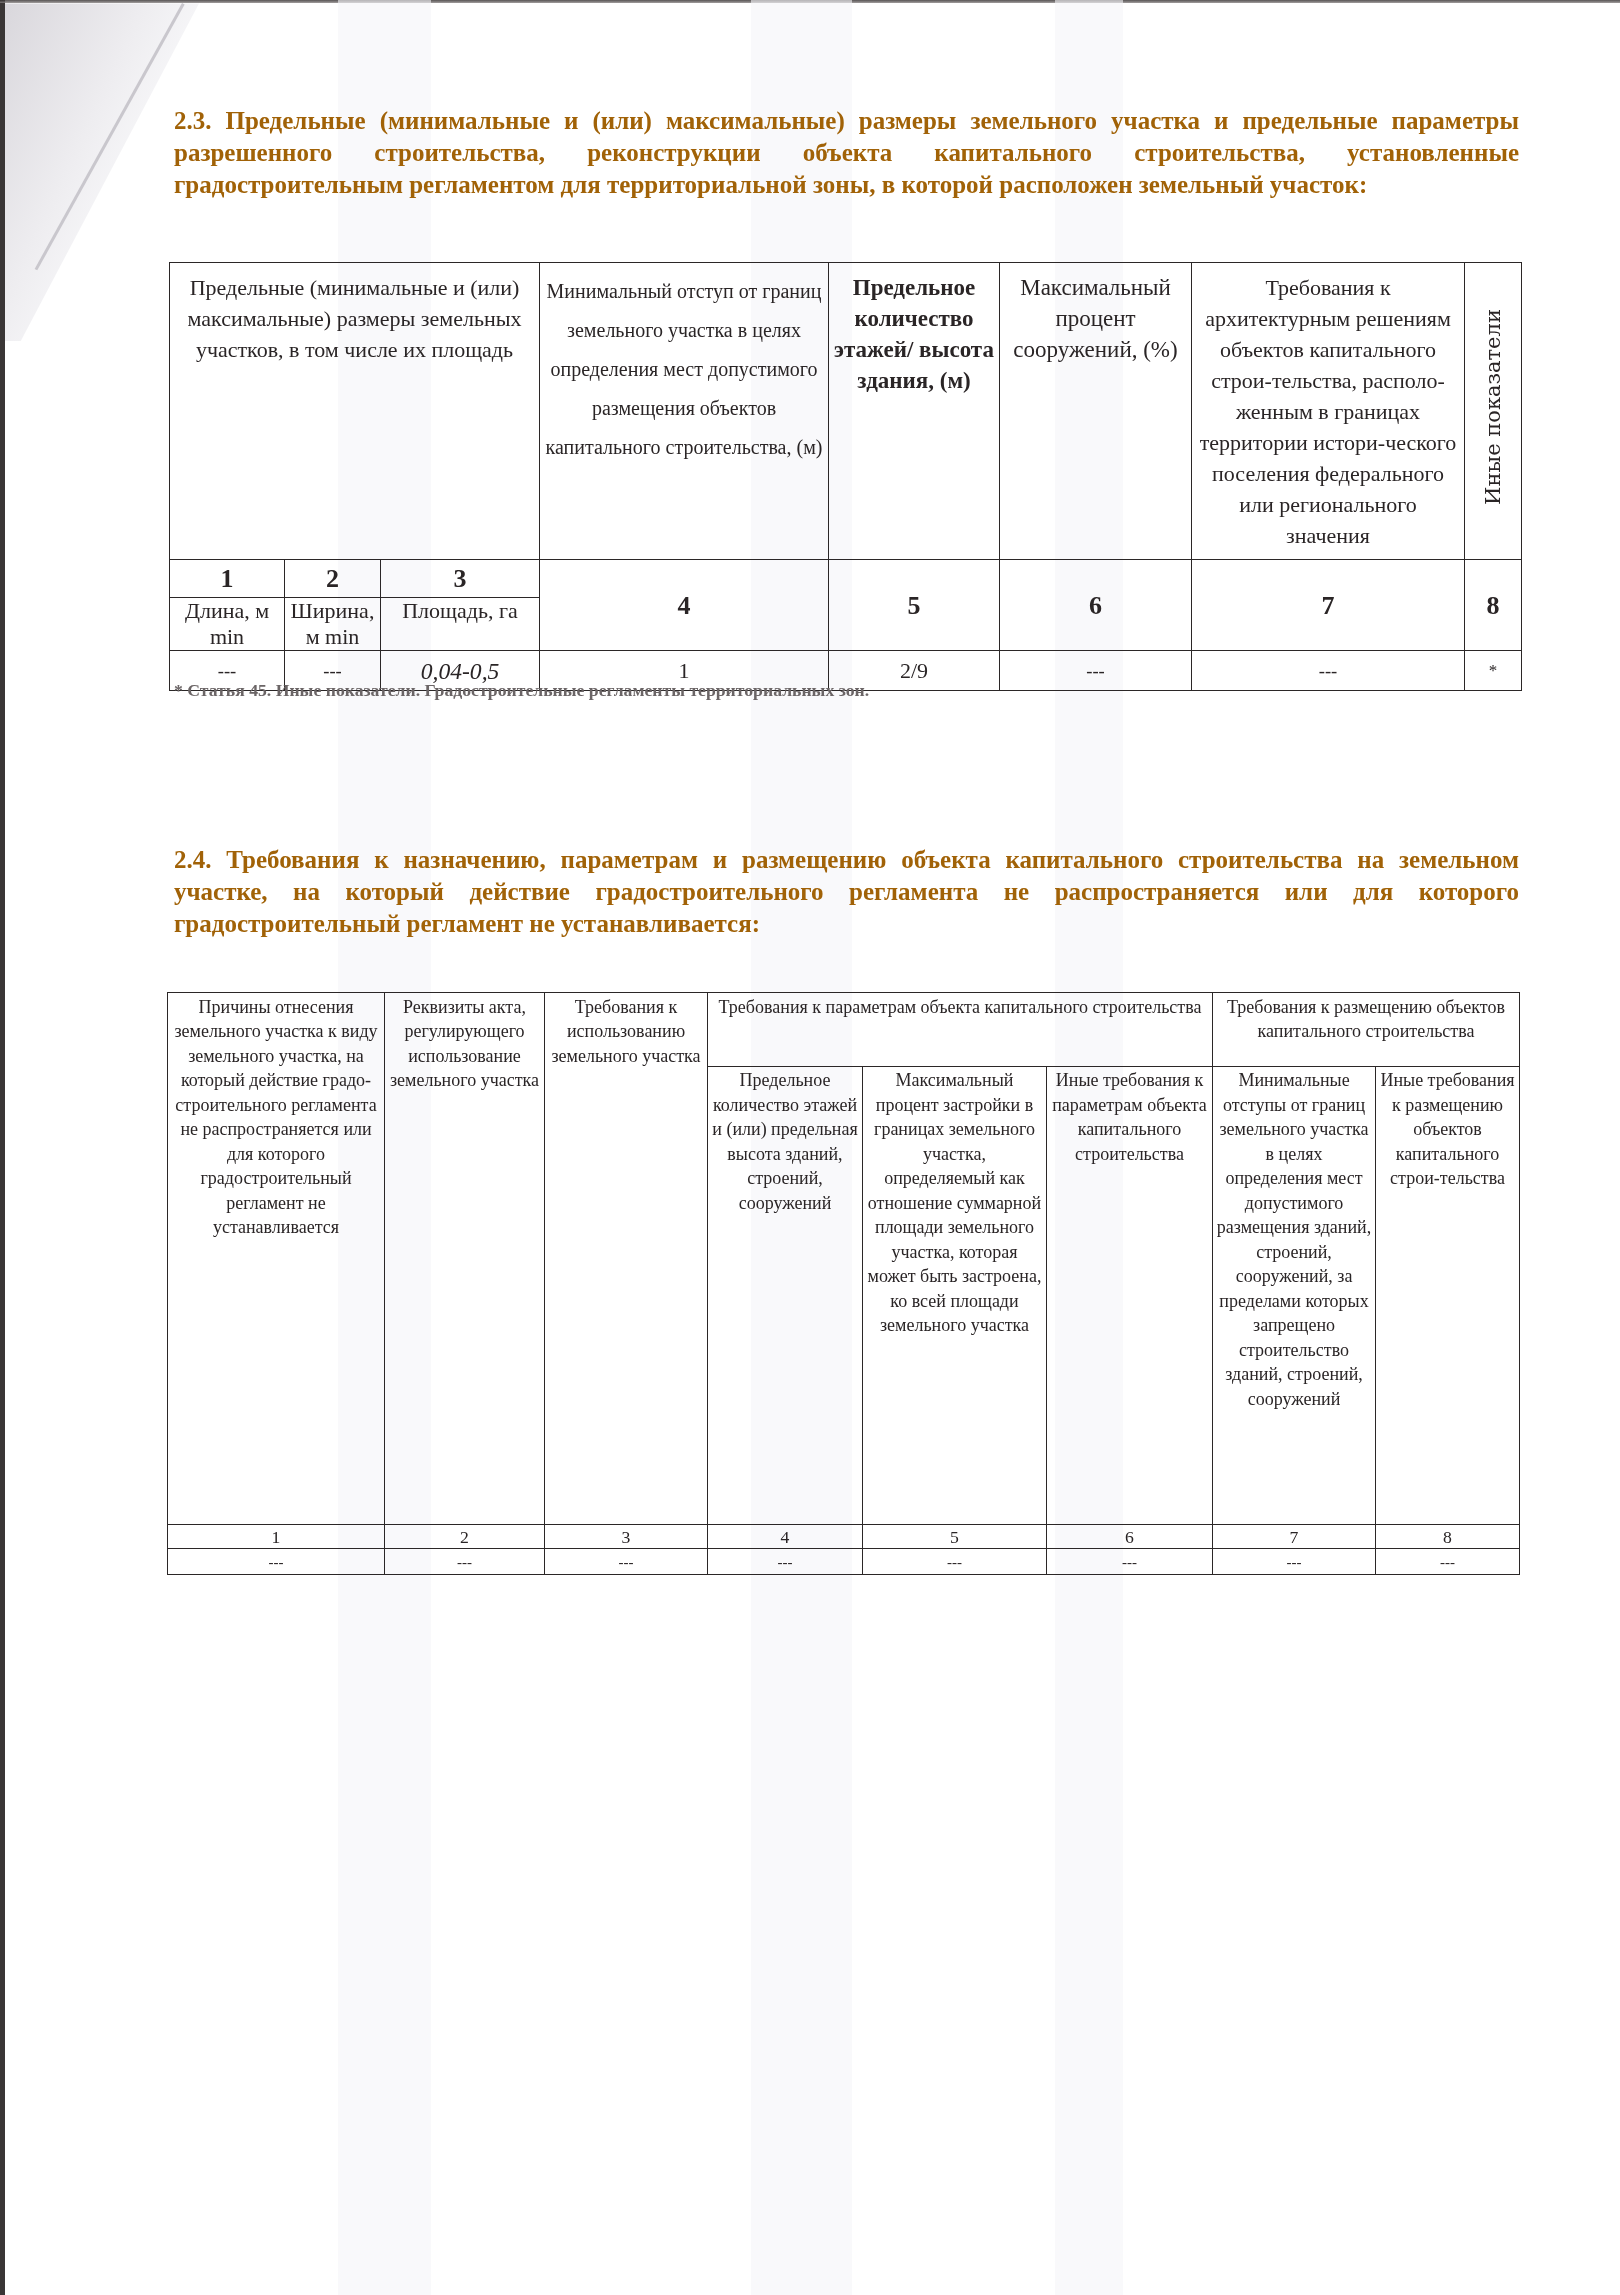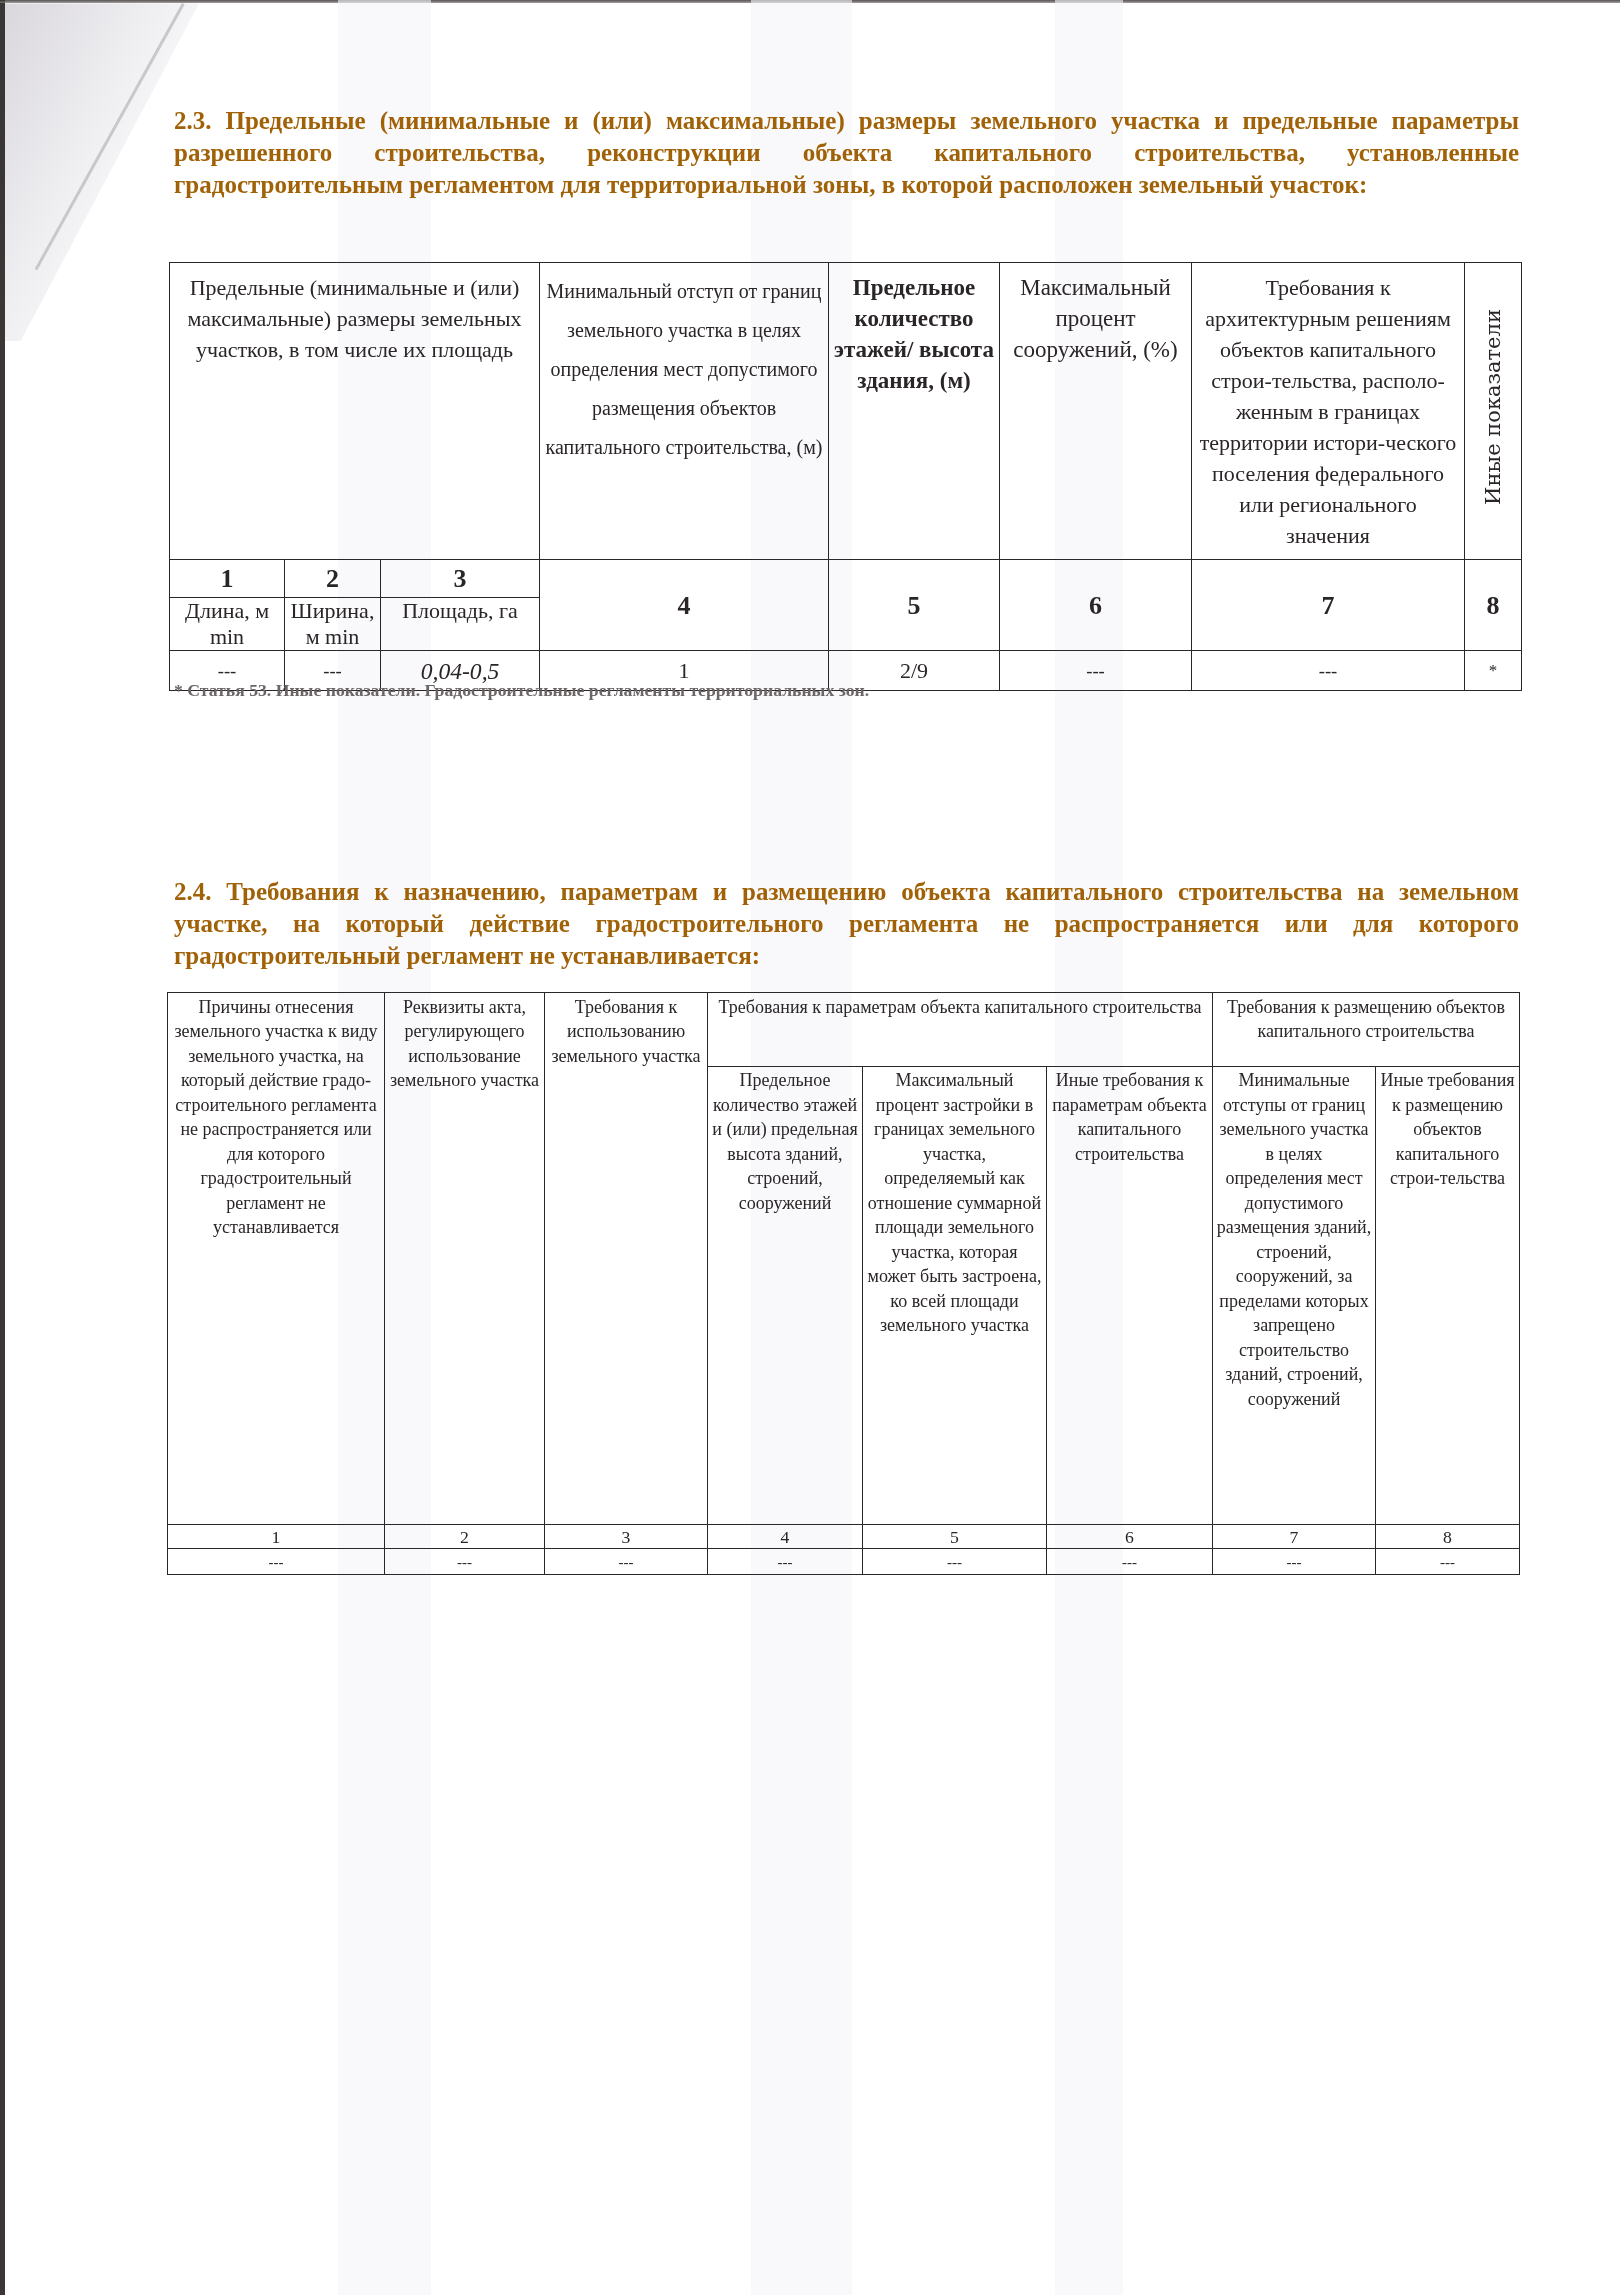--- a/index.html
+++ b/index.html
@@ -21,21 +21,21 @@
       background: #c9c7cd; transform-origin: top left; transform: translateX(148px) rotate(29deg);
     }
     .streak { position: absolute; top: 0; height: 2295px; background: #f5f5f8; opacity: .6; }
 
     .heading {
       position: absolute; left: 174px; width: 1345px;
       font-weight: bold; font-size: 25px; line-height: 32px;
       text-align: justify; text-align-last: left; color: #a16207;
     }
     #h23 { top: 105px; }
-    #h24 { top: 876px; }
+    #h24 { top: 844px; }
 
     table.grid { position: absolute; border-collapse: collapse; table-layout: fixed; }
     table.grid td { border: 1.3px solid #2b2727; padding: 0 3.4px; text-align: center; vertical-align: top; }
 
     
     #t23 { left: 169px; top: 262px; width: 1352px; font-size: 22px; line-height: 31px; }
     #t23 .hdr td { height: 287px; padding-top: 9px; }
     #t23 .num td { font-weight: bold; font-size: 26px; line-height: 37px; height: 35px; vertical-align: middle; padding: 0; }
     #t23 .sub td { height: 52px; line-height: 26px; text-align: center; }
     #t23 .val td { height: 34px; vertical-align: middle; line-height: 30px; }
@@ -119,21 +119,21 @@
     <td class="ital">0,04-0,5</td>
     <td>1</td>
     <td>2/9</td>
     <td class="dash">---</td>
     <td class="dash">---</td>
     <td class="star">*</td>
   </tr>
 </tbody>
   </table>
 
-<div class="footnote">* Статья 53. Иные показатели. Градостроительные регламенты территориальных зон.</div>
+<div class="footnote">* Статья 45. Иные показатели. Градостроительные регламенты территориальных зон.</div>
 
 <div id="h24" class="heading">2.4. Требования к назначению, параметрам и размещению объекта капитального строительства на земельном участке, на который действие градостроительного регламента не распространяется или для которого градостроительный регламент не устанавливается:</div>
 
 <table id="t24" class="grid">
   <colgroup>
     <col style="width:217px">
       <col style="width:160px">
       <col style="width:163px">
     <col style="width:155px">
       <col style="width:184px">

